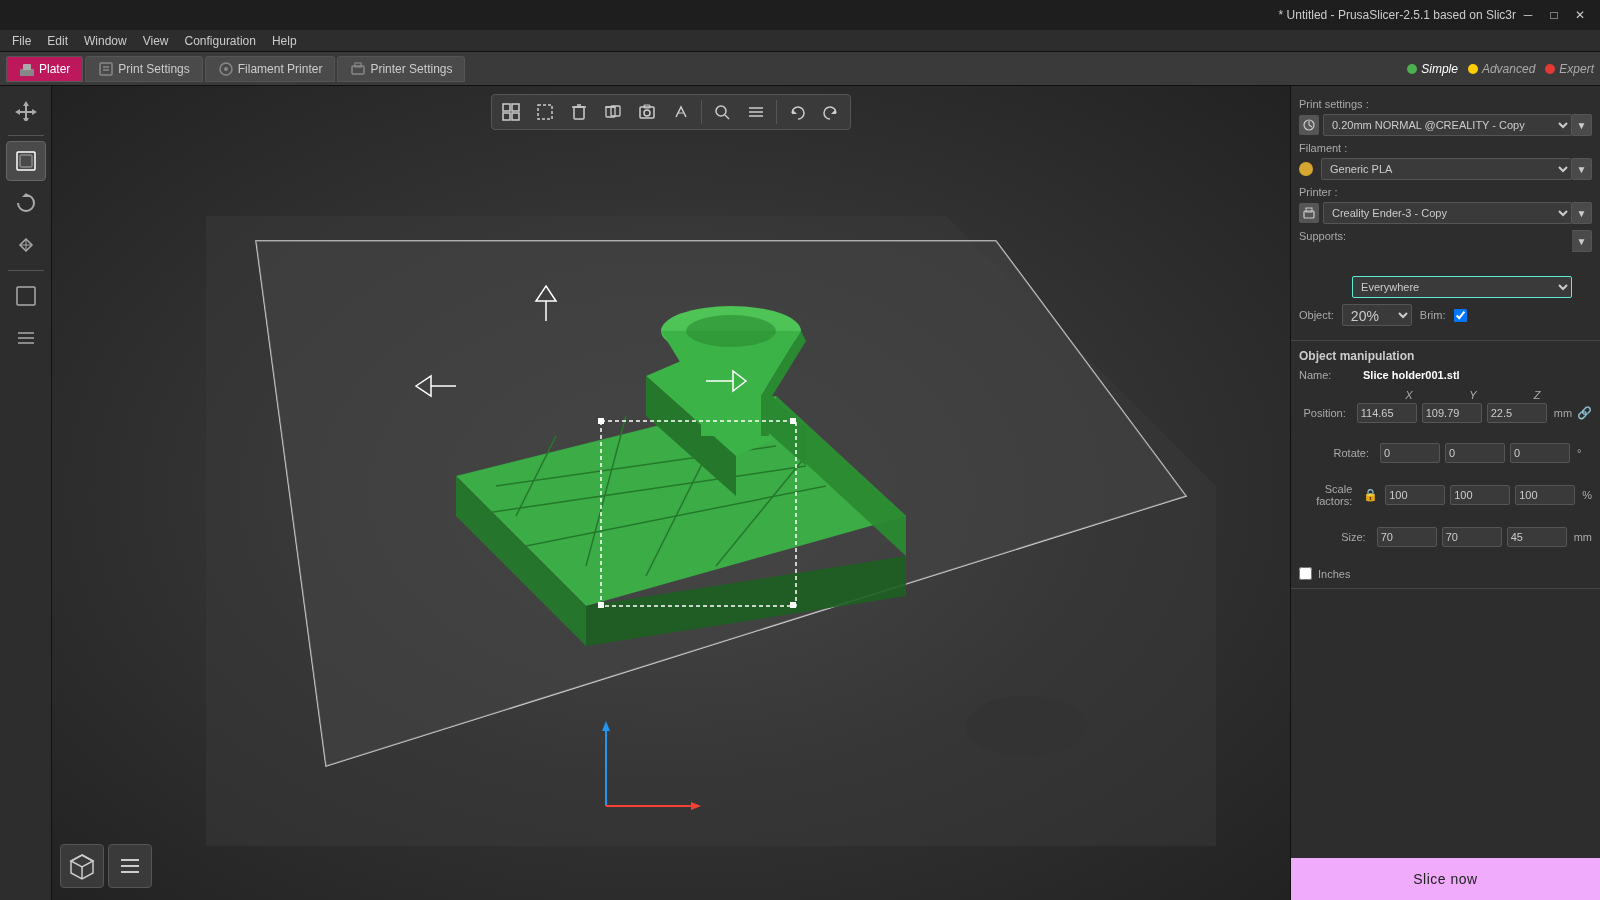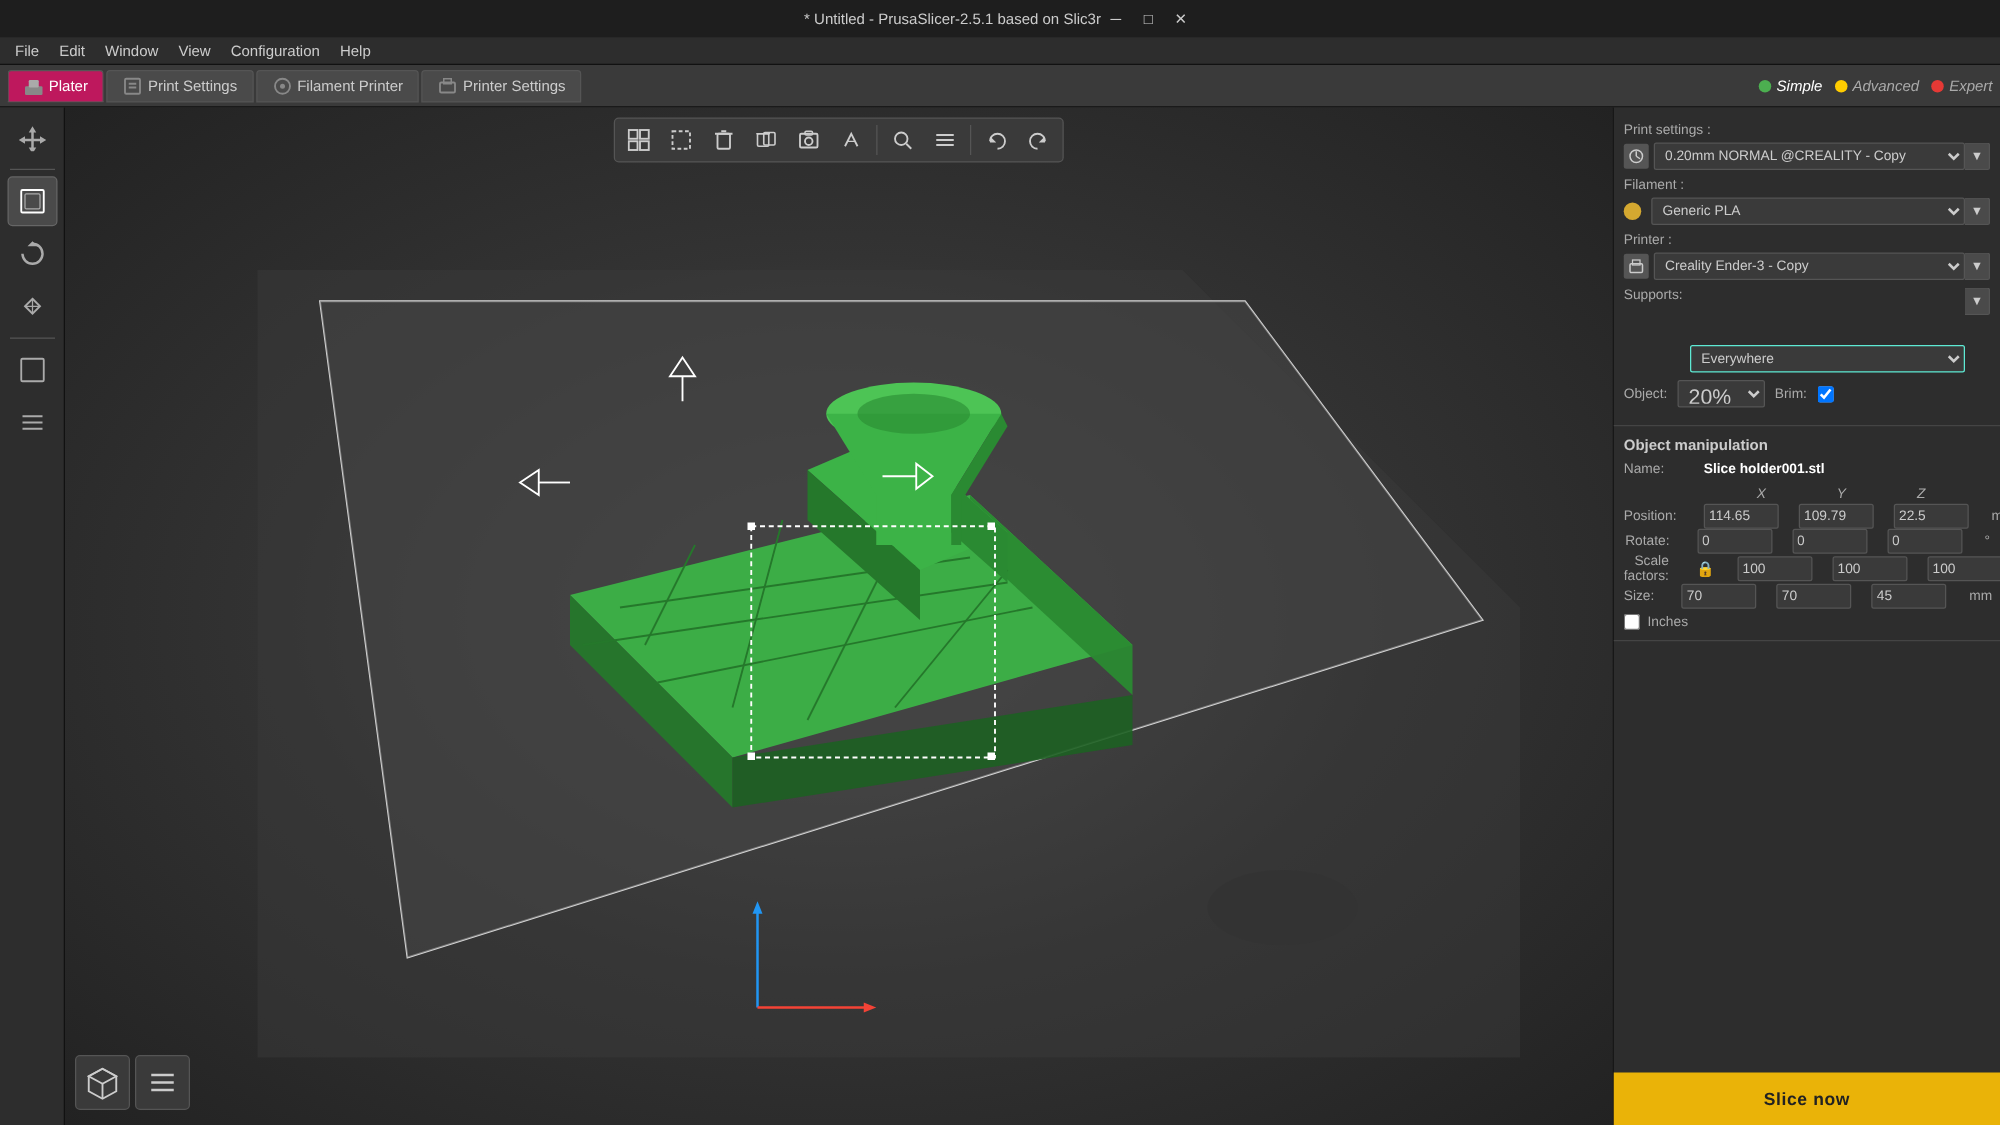--- a/index.html
+++ b/index.html
@@ -4,21 +4,21 @@
   <style>
     * { box-sizing: border-box; margin: 0; padding: 0; }
     body { width: 1600px; height: 900px; overflow: hidden; background: #2b2b2b; font-family: 'Segoe UI', Arial, sans-serif; font-size: 12px; color: #ccc; }
 
     
     #titlebar {
       background: #1e1e1e;
       height: 30px;
       display: flex;
       align-items: center;
-      justify-content: center;
+      justify-content: flex-end;
       padding: 0 8px;
       color: #ccc;
       user-select: none;
     }
     #titlebar .win-controls { display: flex; gap: 2px; }
     #titlebar .win-btn {
       width: 24px; height: 20px;
       background: transparent;
       border: none;
       color: #ccc;
@@ -243,21 +243,21 @@
       align-items: center;
       gap: 8px;
       margin-bottom: 6px;
     }
     .infill-label { font-size: 11px; color: #aaa; }
     .infill-select {
       width: 70px;
       background: #3a3a3a;
       border: 1px solid #555;
       color: #ccc;
-      font-size: 17px;
+      font-size: 14px;
       padding: 2px 4px;
       border-radius: 2px;
       height: 22px;
     }
     .brim-label { font-size: 11px; color: #aaa; }
     .brim-check { margin-right: 2px; }
 
     
     #obj-manip {
       padding: 8px;
@@ -288,22 +288,22 @@
       width: 60px;
       text-align: center;
       font-size: 11px;
       color: #aaa;
       font-style: italic;
     }
 
     .om-row {
       display: flex;
       align-items: center;
-      margin-bottom: 0;
-      gap: 16px;
+      margin-bottom: 20px;
+      gap: 5px;
     }
     .om-row-label {
       width: 76px;
       font-size: 11px;
       color: #aaa;
       text-align: right;
       padding-right: 6px;
     }
     .om-input {
       width: 60px;
@@ -333,25 +333,25 @@
       margin-top: 4px;
       gap: 4px;
     }
     .om-inches-check { margin-right: 2px; }
     .om-inches-label { font-size: 11px; color: #aaa; }
 
     
     #slice-btn {
       margin-top: auto;
       height: 42px;
-      background: #eab308;
+      background: #f0abfc;
       border: none;
       color: #222;
       font-size: 14px;
-      font-weight: bold;
+      font-weight: normal;
       cursor: pointer;
       width: 100%;
       letter-spacing: 0.5px;
     }
   </style>
 </head>
 <body>
 
 <div id="titlebar">
   <span>* Untitled - PrusaSlicer-2.5.1 based on Slic3r</span>

